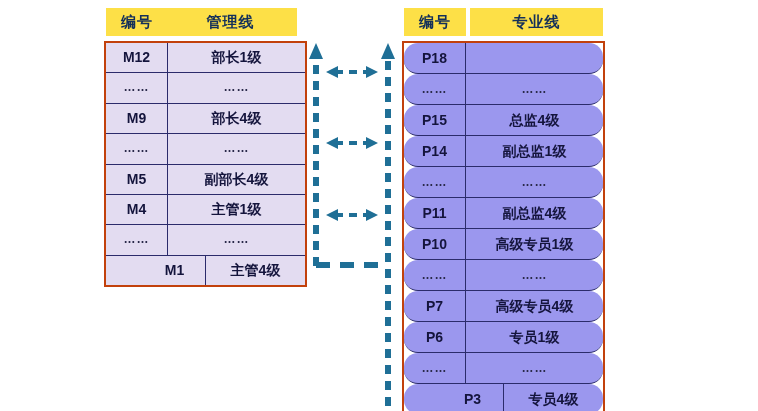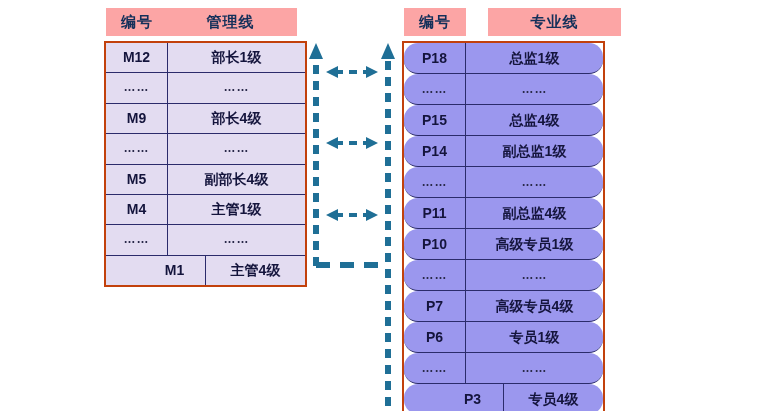--- a/index.html
+++ b/index.html
@@ -19,33 +19,33 @@
   .canvas {
     position: absolute;
     left: 0; top: 0;
     width: 758px;
     height: 411px;
   }
 
   
   .hdr {
     position: absolute;
-    background: #fca5a5;
+    background: #fde047;
     height: 28px;
     line-height: 28px;
     text-align: center;
     font-size: 15px;
     font-weight: bold;
     color: #14305a;
     letter-spacing: 1px;
   }
   .hdr-m-id   { left: 106px; top: 8px;  width: 62px; }
   .hdr-m-name { left: 164px; top: 8px;  width: 133px; }
   .hdr-p-id   { left: 404px; top: 8px;  width: 62px; }
-  .hdr-p-name { left: 488px; top: 8px;  width: 133px; }
+  .hdr-p-name { left: 470px; top: 8px;  width: 133px; }
 
   
   .table {
     position: absolute;
     border: 2px solid #c2410c;
     box-sizing: border-box;
     border-collapse: collapse;
   }
   .table-mgmt {
     left: 104px;
@@ -152,21 +152,20 @@
       </div>
       <div class="row fill-mgmt">
         <div class="cell-id">M1</div>
         <div class="cell-name">主管4级</div>
       </div>
     </div>
 
   <div class="table table-prof" id="table-prof">
       <div class="row fill-prof">
         <div class="cell-id">P18</div>
-        <div class="cell-name">总监1级</div>
       </div>
       <div class="row fill-prof ellipsis">
         <div class="cell-id">……</div>
         <div class="cell-name">……</div>
       </div>
       <div class="row fill-prof">
         <div class="cell-id">P15</div>
         <div class="cell-name">总监4级</div>
       </div>
       <div class="row fill-prof">

